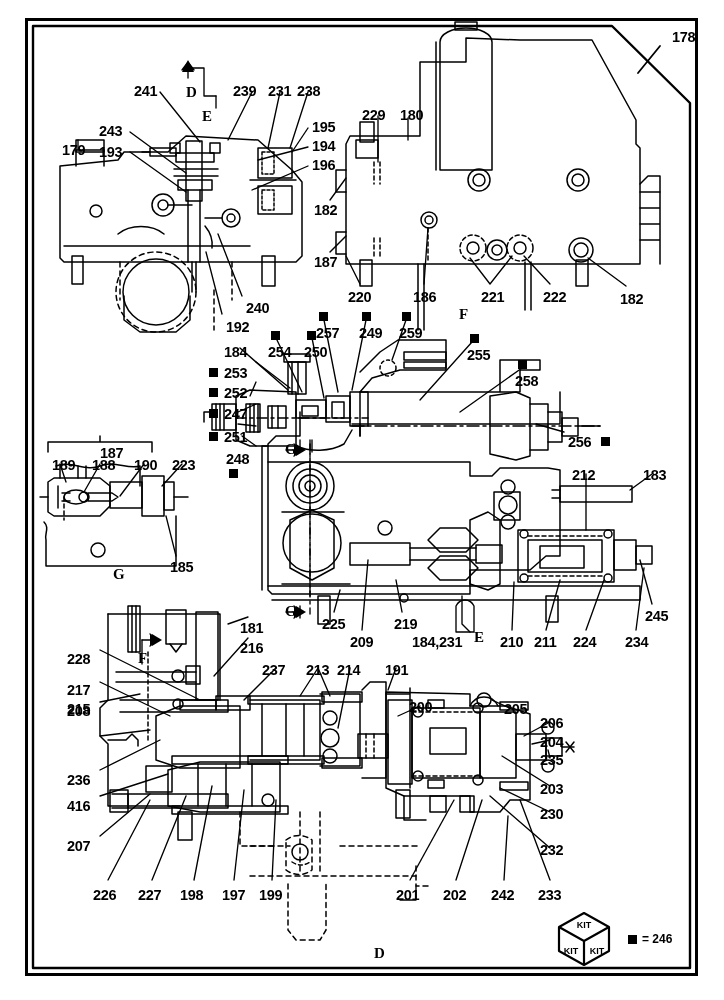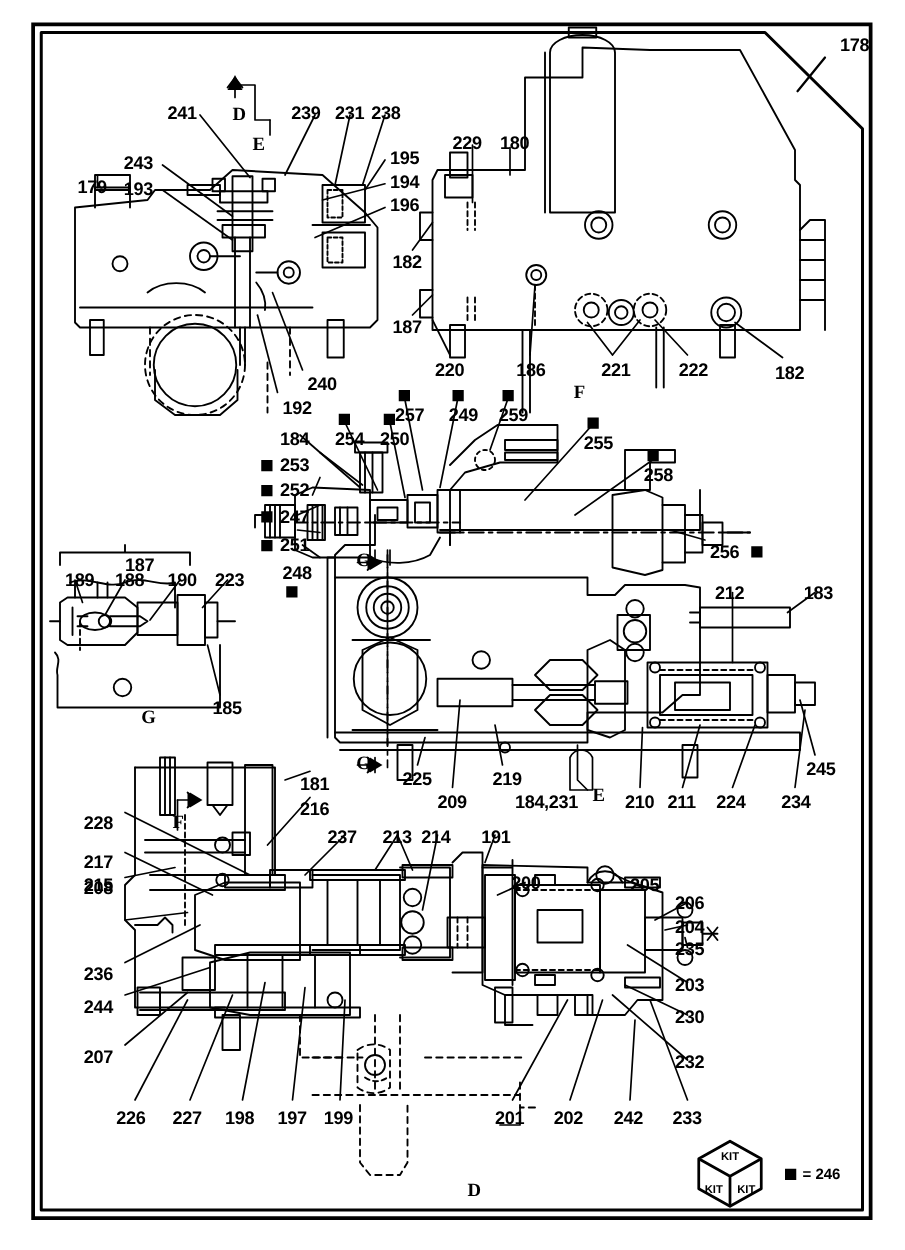--- a/index.html
+++ b/index.html
@@ -509,21 +509,21 @@
       <div class="lbl" style="left: 240px; top: 641px;">216</div>
       <div class="lbl" style="left: 67px; top: 652px;">228</div>
       <div class="lbl" style="left: 262px; top: 663px;">237</div>
       <div class="lbl" style="left: 306px; top: 663px;">213</div>
       <div class="lbl" style="left: 337px; top: 663px;">214</div>
       <div class="lbl" style="left: 385px; top: 663px;">191</div>
       <div class="lbl" style="left: 67px; top: 683px;">217</div>
       <div class="lbl" style="left: 67px; top: 704px;">208</div>
       <div class="lbl" style="left: 67px; top: 702px;">215</div>
       <div class="lbl" style="left: 67px; top: 773px;">236</div>
-      <div class="lbl" style="left: 67px; top: 799px;">244</div>
+      <div class="lbl" style="left: 67px; top: 799px;">416</div>
       <div class="lbl" style="left: 67px; top: 839px;">207</div>
       <div class="lbl" style="left: 409px; top: 700px;">200</div>
       <div class="lbl" style="left: 504px; top: 702px;">205</div>
       <div class="lbl" style="left: 540px; top: 716px;">206</div>
       <div class="lbl" style="left: 540px; top: 735px;">204</div>
       <div class="lbl" style="left: 540px; top: 753px;">235</div>
       <div class="lbl" style="left: 540px; top: 782px;">203</div>
       <div class="lbl" style="left: 540px; top: 807px;">230</div>
       <div class="lbl" style="left: 540px; top: 843px;">232</div>
       <div class="lbl" style="left: 93px; top: 888px;">226</div>

